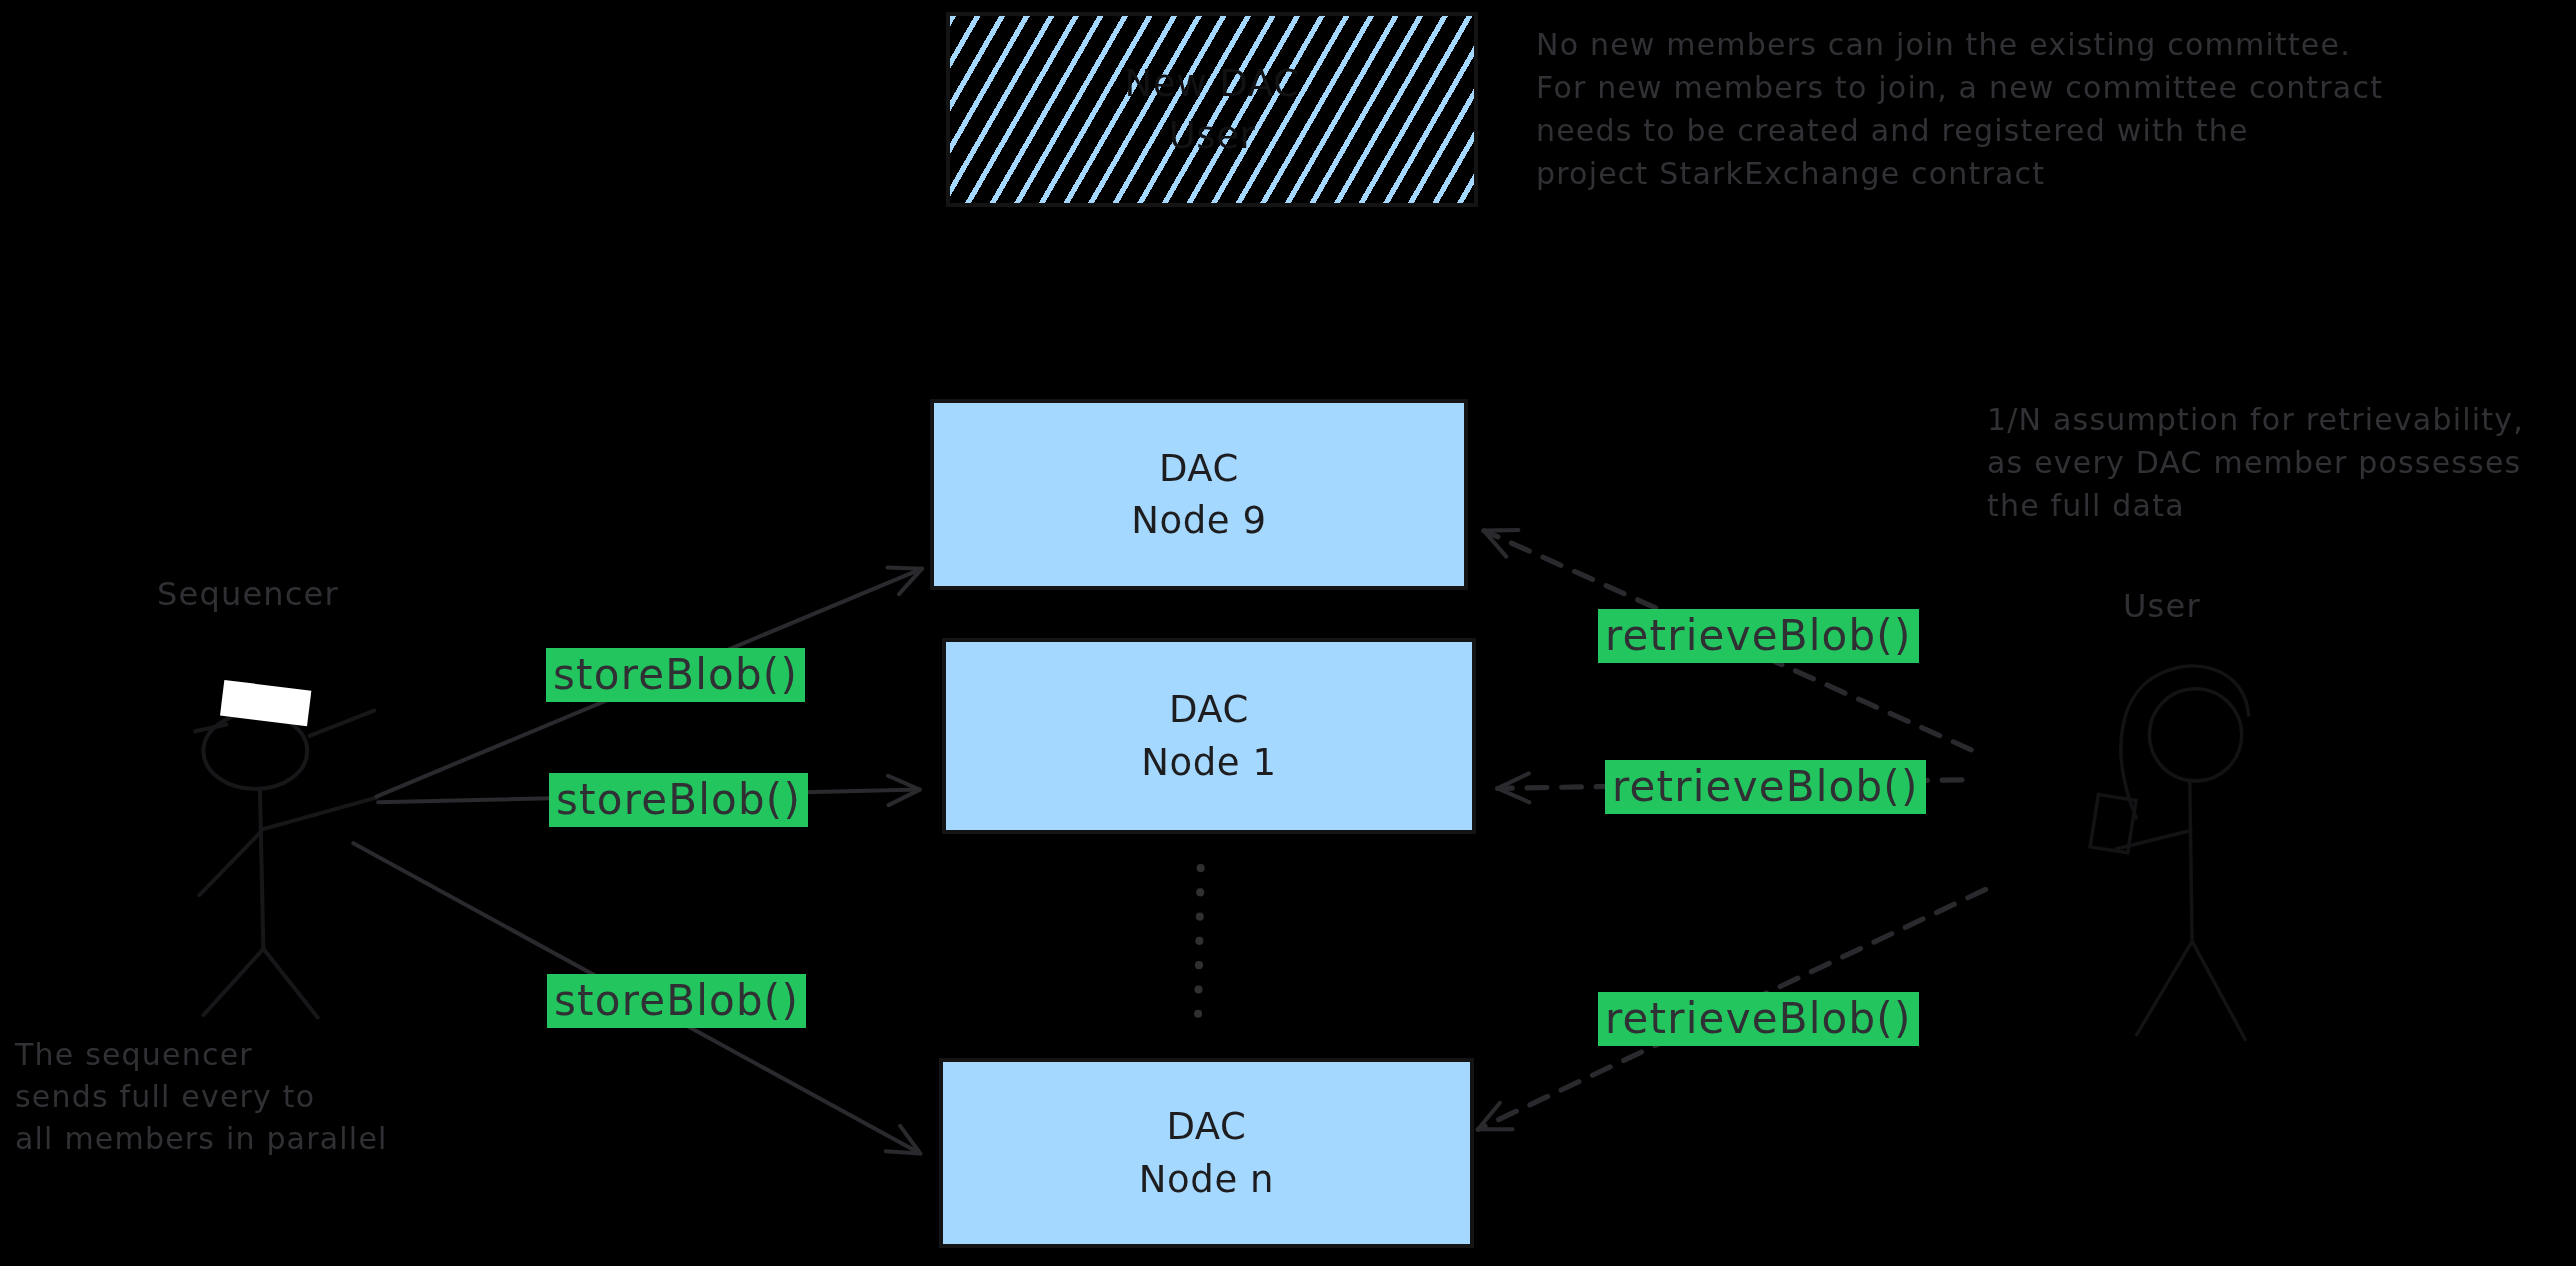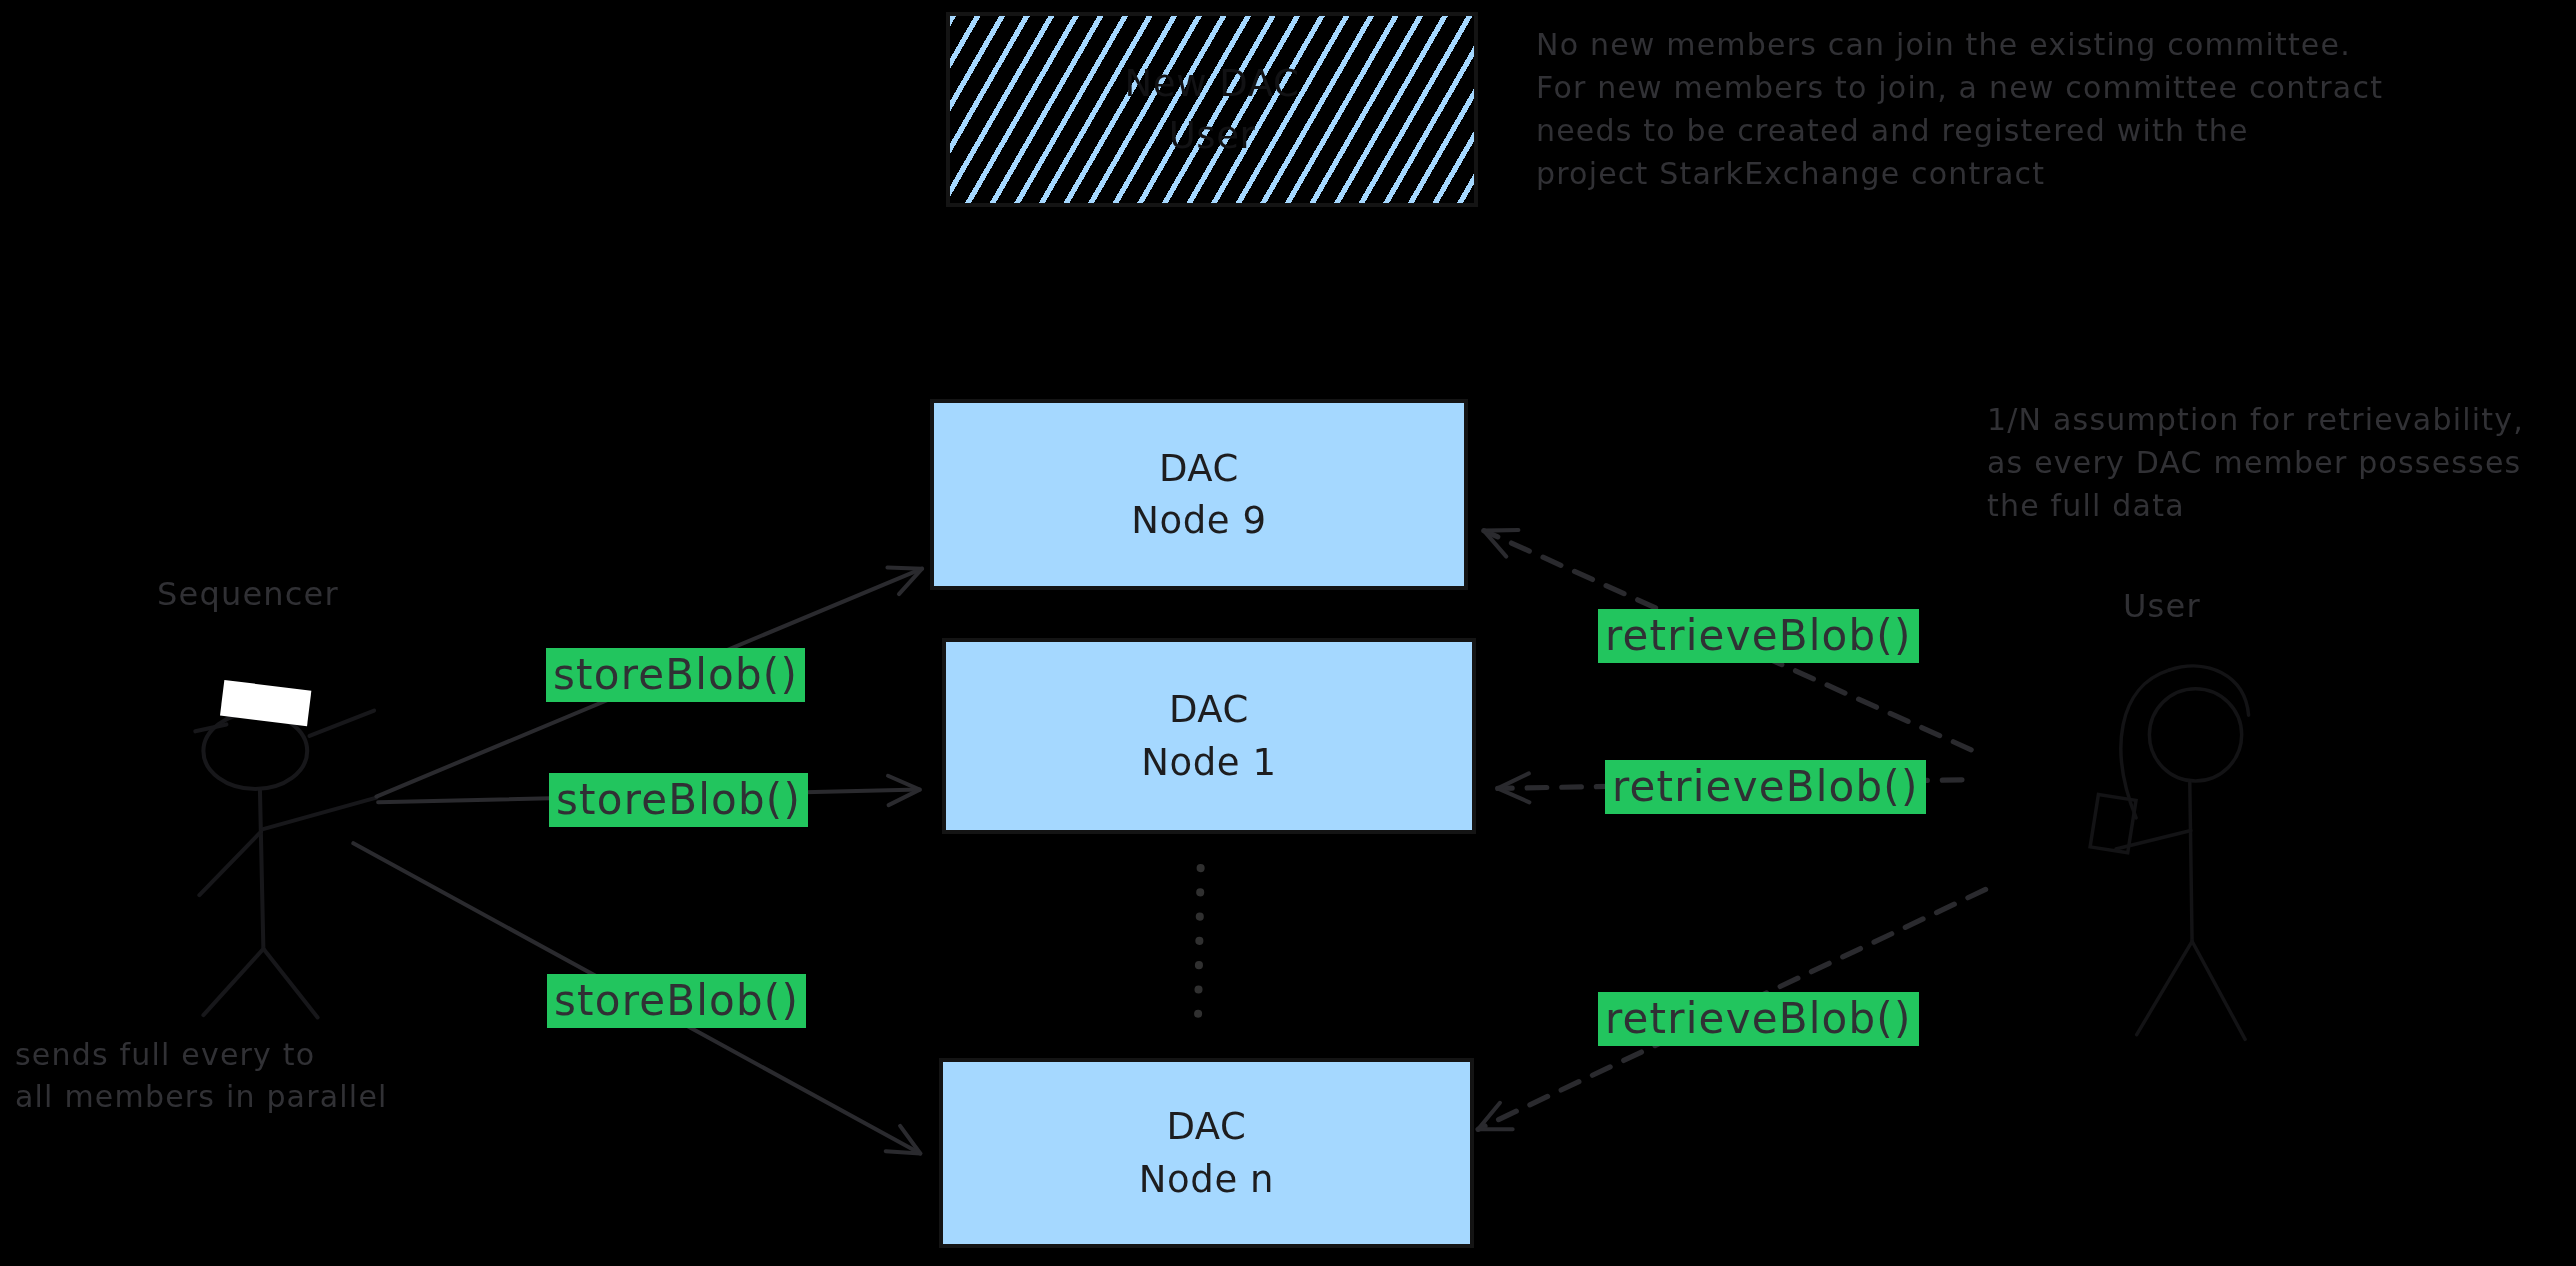--- a/index.html
+++ b/index.html
@@ -169,18 +169,19 @@
     <div>project StarkExchange contract</div>
   </div>
 
   <div class="note" id="note-retrievability">
     <div>1/N assumption for retrievability,</div>
     <div>as every DAC member possesses</div>
     <div>the full data</div>
   </div>
 
   <div class="note" id="note-parallel">
+    <div>The sequencer</div>
     <div>sends full every to</div>
     <div>all members in parallel</div>
   </div>
 
 </div>
 
 
 </body></html>

